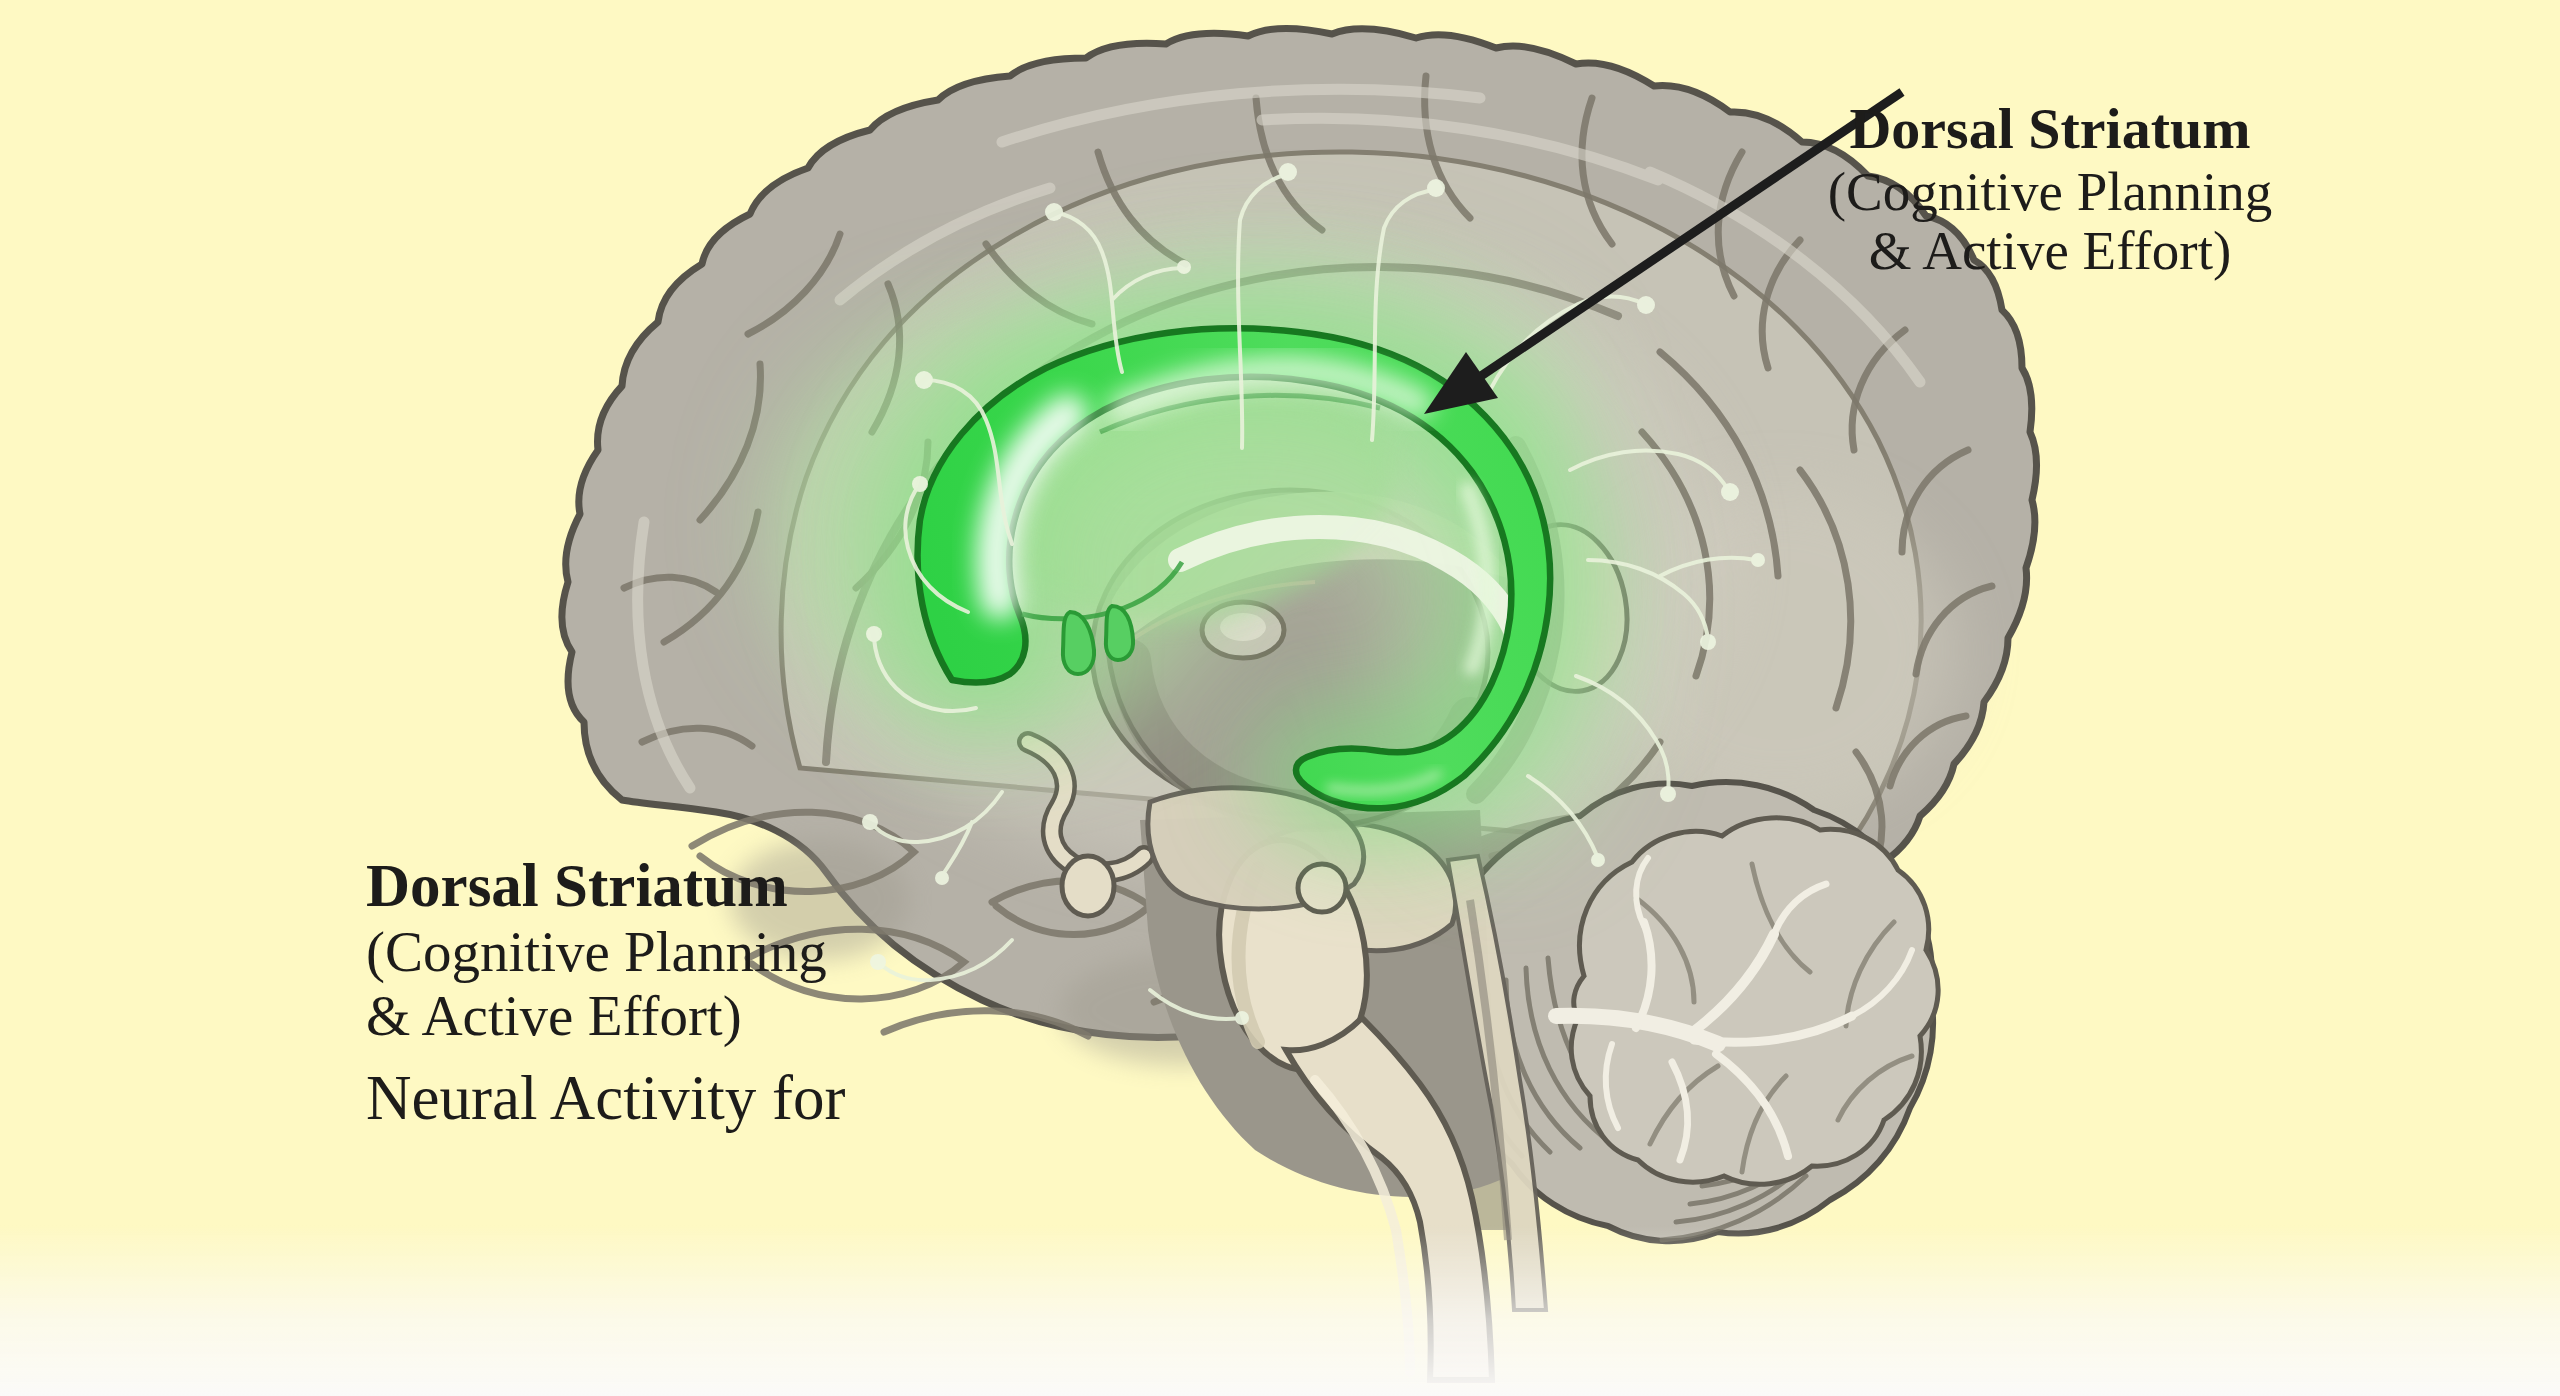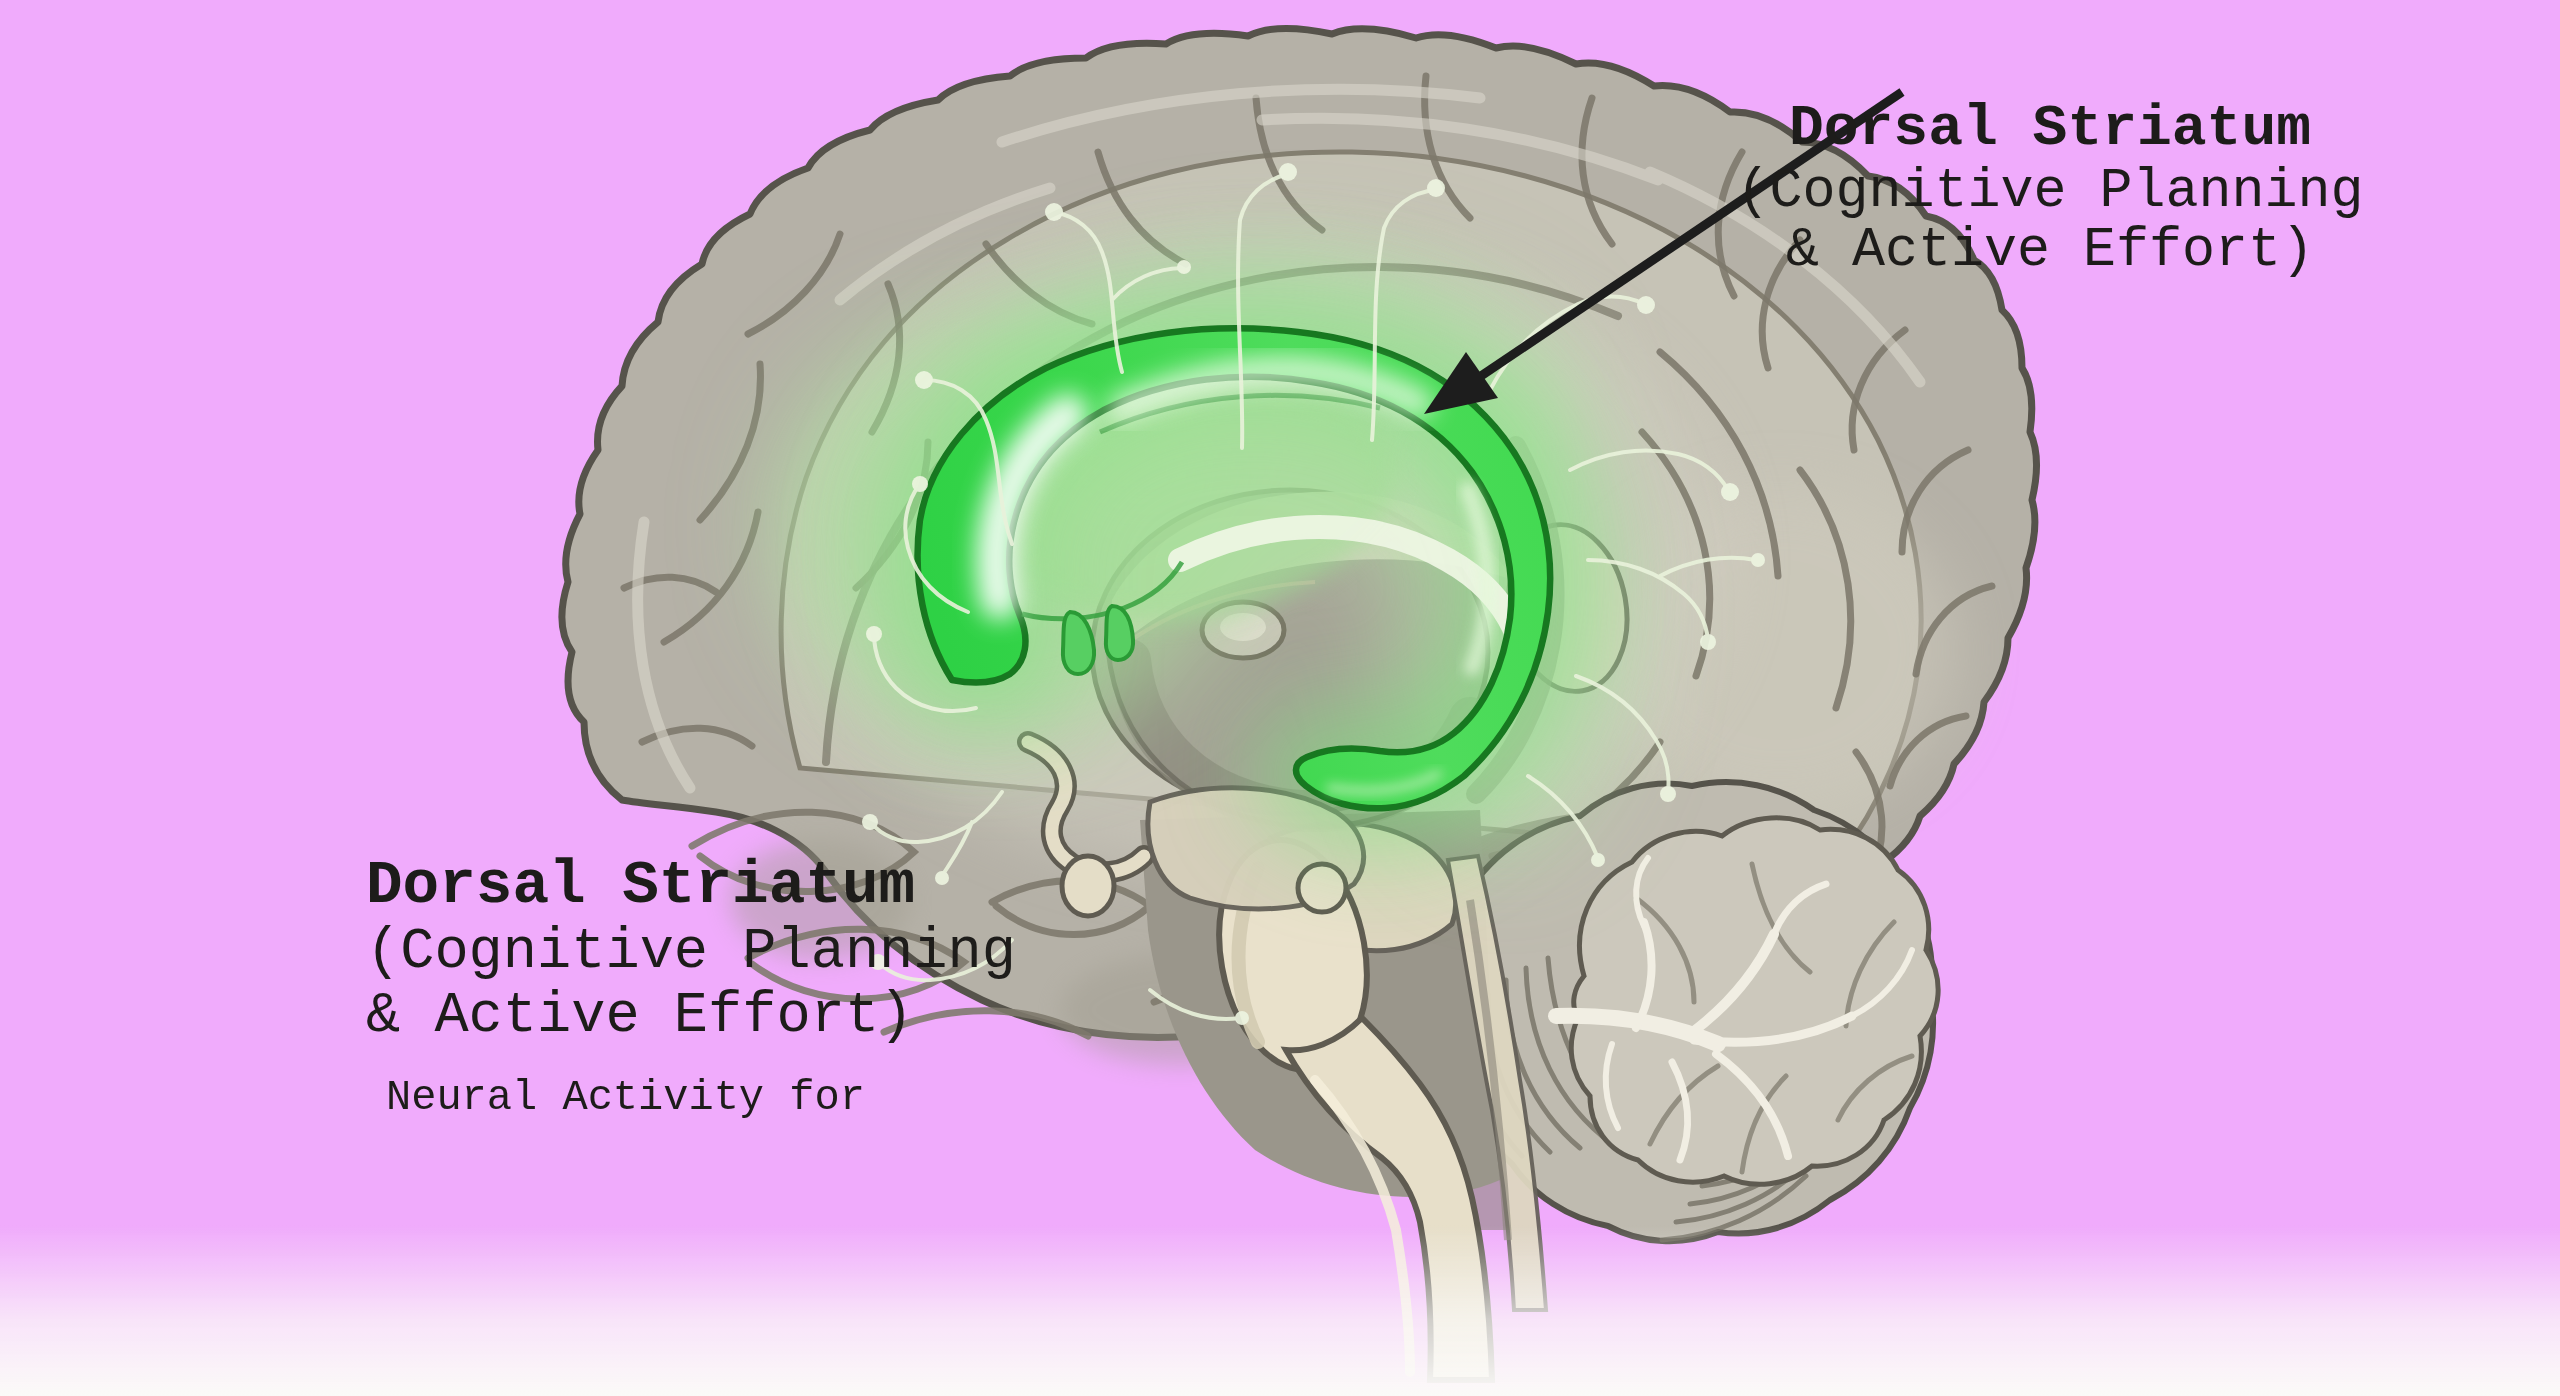--- a/index.html
+++ b/index.html
@@ -1,31 +1,31 @@
 <!DOCTYPE html>
 <html><head>
 <meta charset="utf-8">
 <style>
   html,body{margin:0;padding:0;background:#e8e8e8;}
   .stage{
     position:relative;width:2560px;height:1396px;overflow:hidden;
-    background:#f0abfc;
-    font-family:Liberation Mono, monospace;
+    background:#fef9c3;
+    font-family:Liberation Serif, serif;
   }
   .stage svg{position:absolute;left:0;top:0;}
   .callout{position:absolute;color:#1d1c1a;}
   .callout .title{font-weight:700;}
   .callout-right{left:2050px;top:96px;transform:translateX(-50%);text-align:center;white-space:nowrap;}
   .callout-right .title{font-size:58px;line-height:66px;}
   .callout-right .line{font-size:55px;line-height:59px;}
   .callout-left{left:366px;top:852px;text-align:left;white-space:nowrap;}
   .callout-left .title{font-size:61px;line-height:68px;}
   .callout-left .line{font-size:57px;line-height:64px;}
   .callout-left .subs{margin-top:24px;}
-  .callout-left .sub{font-size:42px;line-height:53px;margin-left:20px;}
+  .callout-left .sub{font-size:63px;line-height:53px;}
 </style>
 </head>
 <body>
 
 <div class="stage">
 
 <svg width="2560" height="1396" viewBox="0 0 2560 1396" role="img" aria-label="Sagittal human brain illustration with the dorsal striatum highlighted in green">
   <defs>
     <filter id="b6" x="-60%" y="-60%" width="220%" height="220%">
           <feGaussianBlur stdDeviation="6"></feGaussianBlur>

